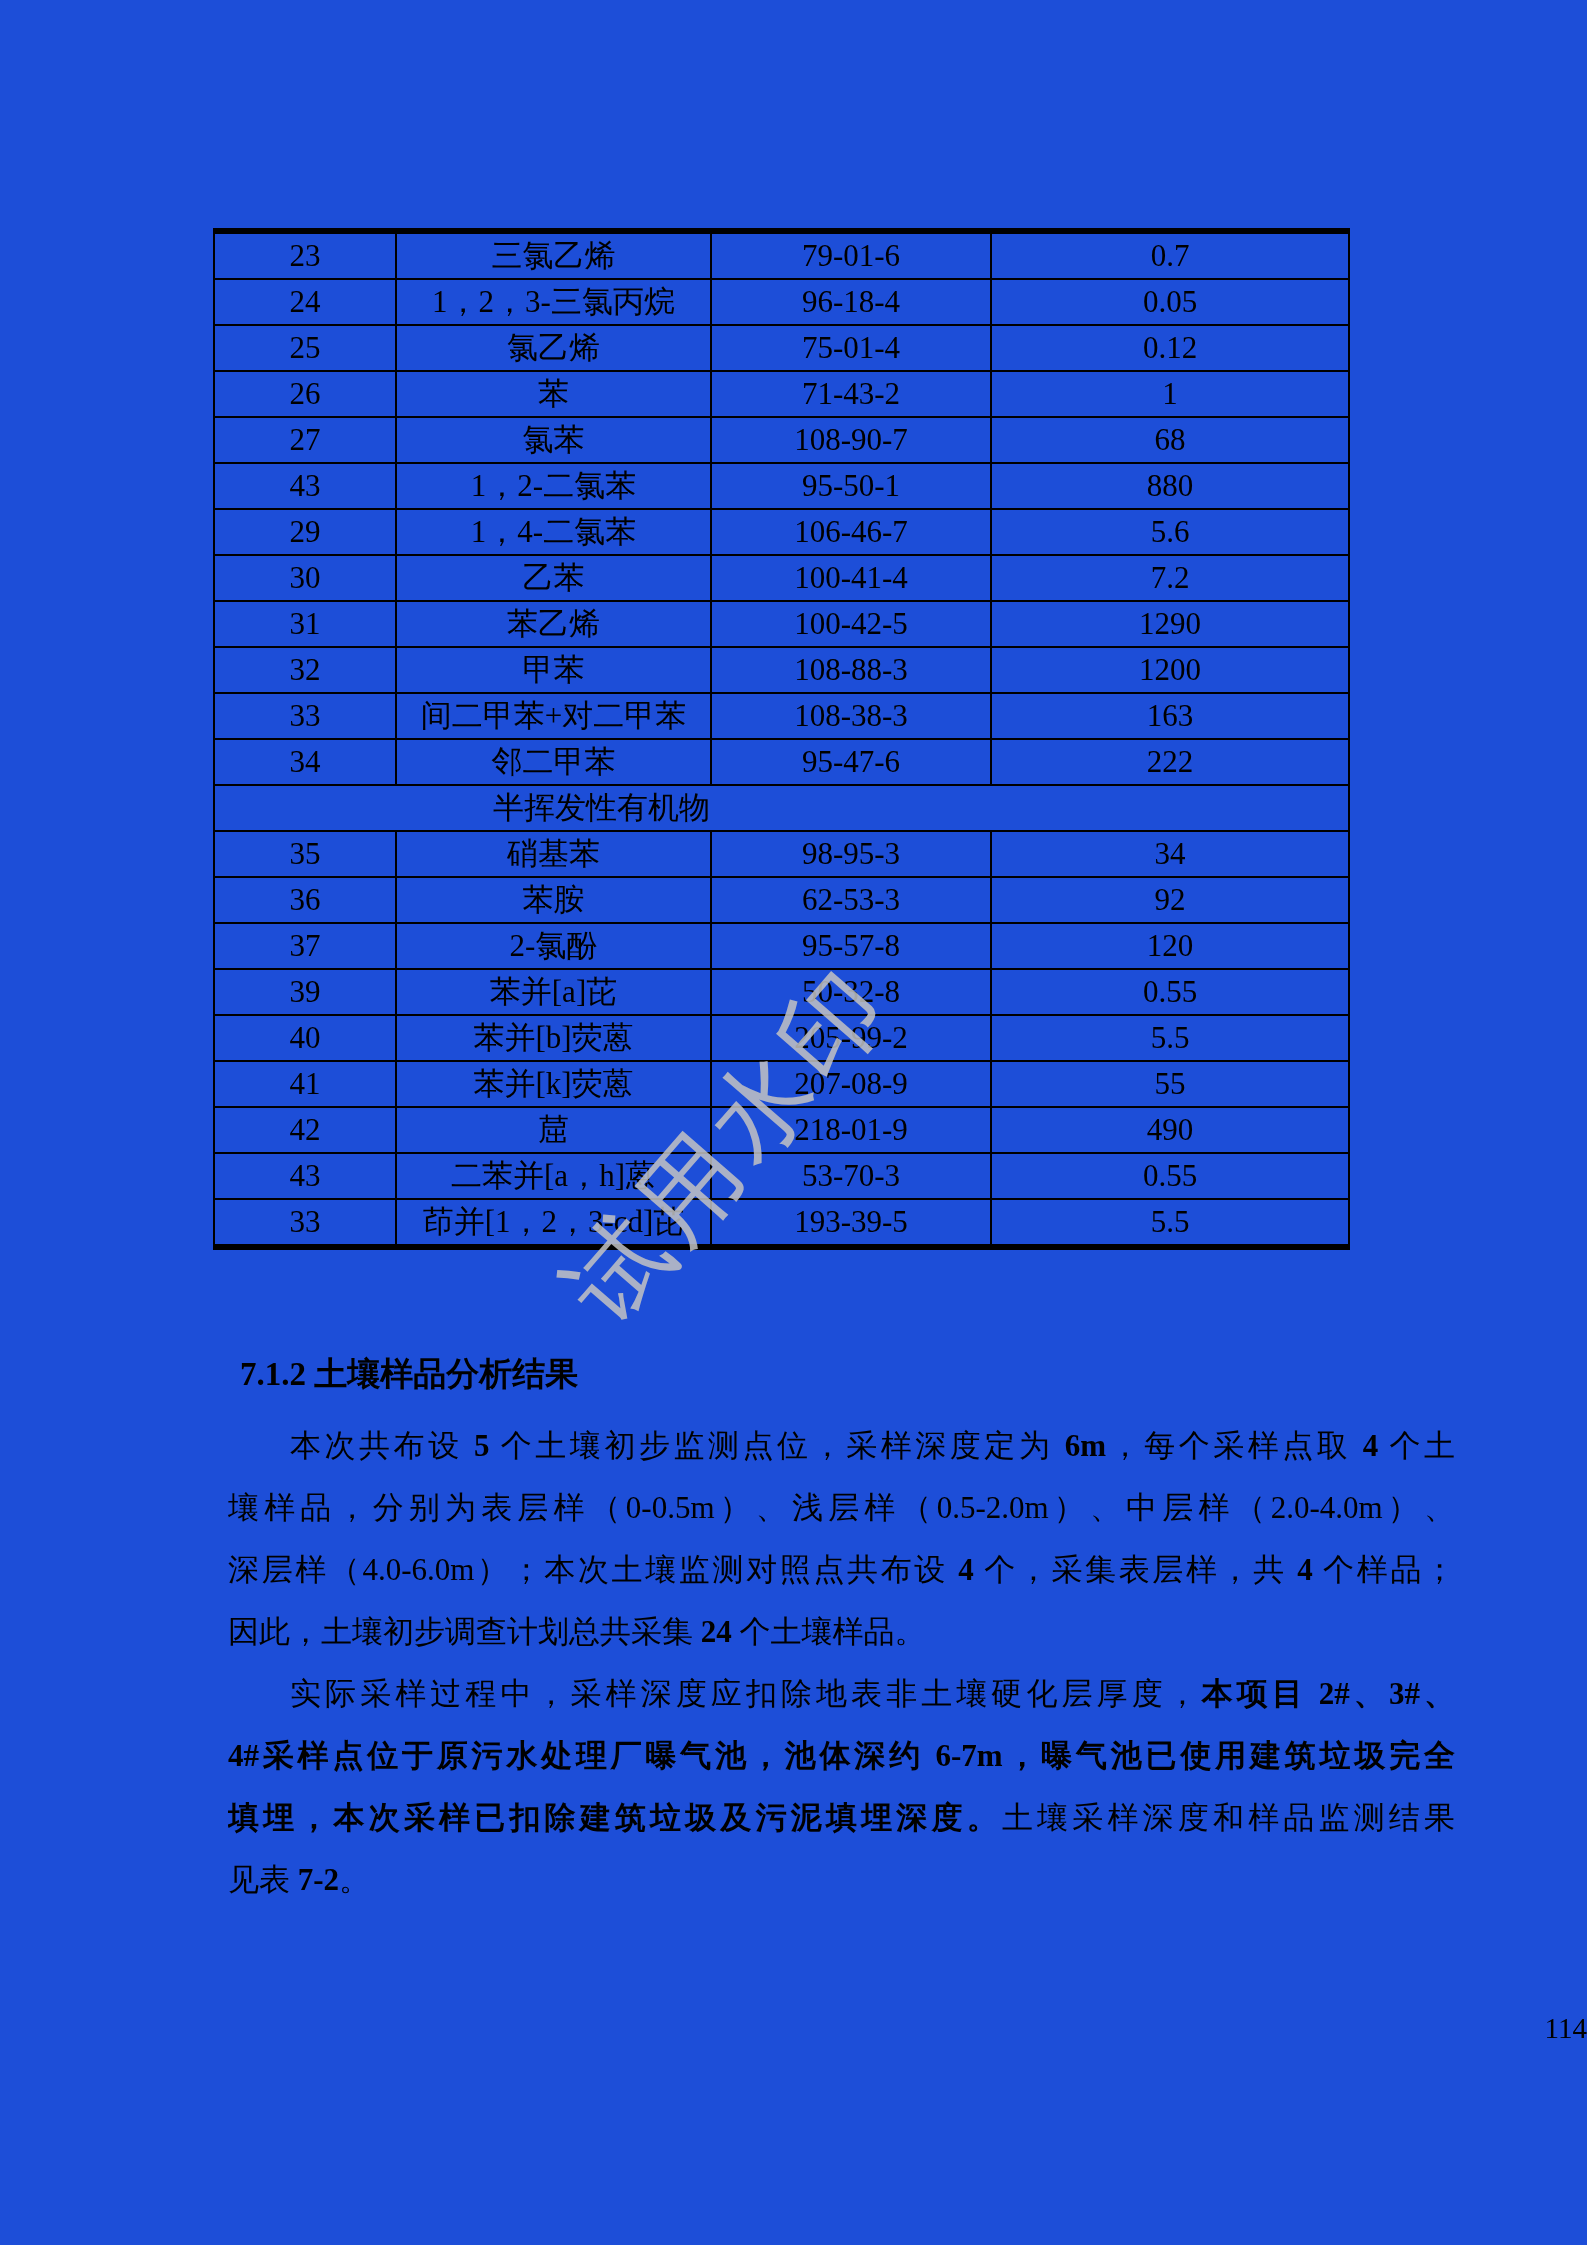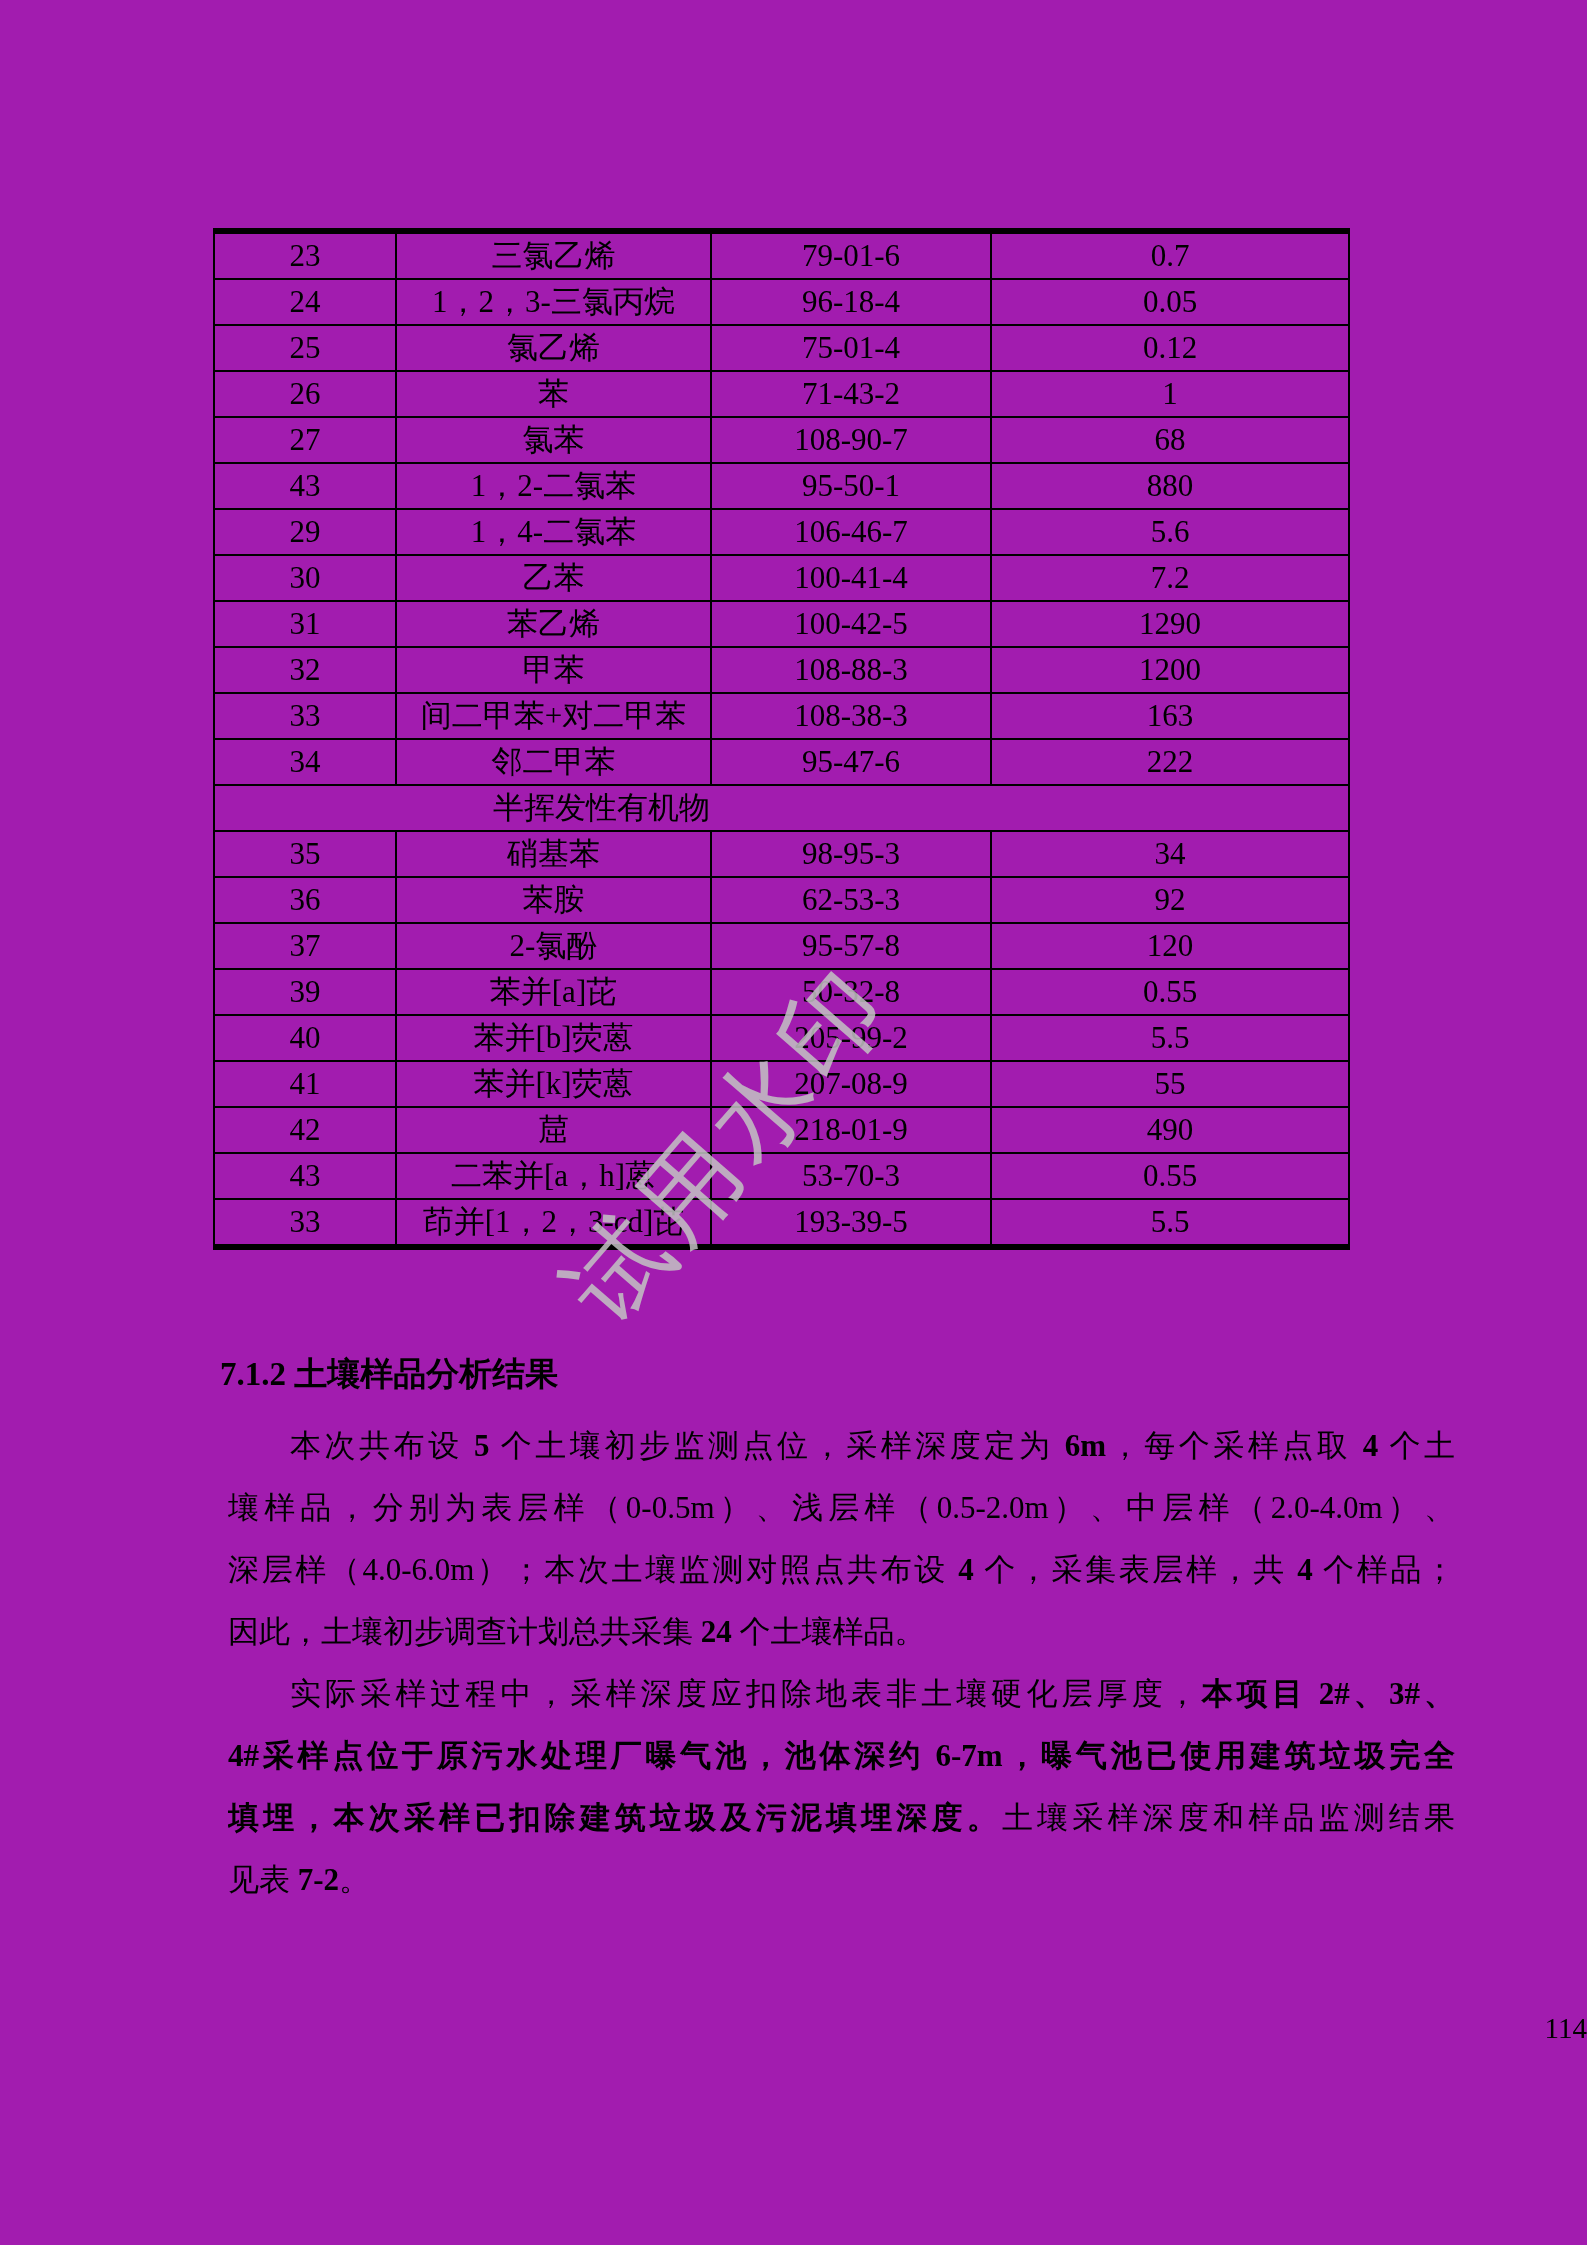--- a/index.html
+++ b/index.html
@@ -1,20 +1,20 @@
 <!DOCTYPE html>
 <html><head>
 <meta charset="utf-8">
 <style>
   html,body{margin:0;padding:0;background:#888;}
   .page{
     position:relative;
     width:1587px;height:2245px;
     margin:0 auto;
-    background:#a21caf;
+    background:#1d4ed8;
     font-family:"Liberation Serif","DejaVu Serif",serif;
     color:#000;
     overflow:hidden;
   }
   
   table.data-tbl{
     position:absolute;left:213px;top:228px;
     width:1135px;
     border-collapse:collapse;
     table-layout:fixed;
@@ -30,21 +30,21 @@
     font-size:31px;
     white-space:nowrap;
     overflow:hidden;
   }
   table.data-tbl td.section-cell{
     padding-right:360px;
     font-size:31px;
   }
   
   .heading{
-    position:absolute;left:220px;top:1352px;
+    position:absolute;left:240px;top:1352px;
     margin:0;
     font-size:33px;font-weight:bold;
     white-space:nowrap;
   }
   
   .body-text{
     position:absolute;left:228px;top:1415px;
     width:1227px;
   }
   .body-text .line{

